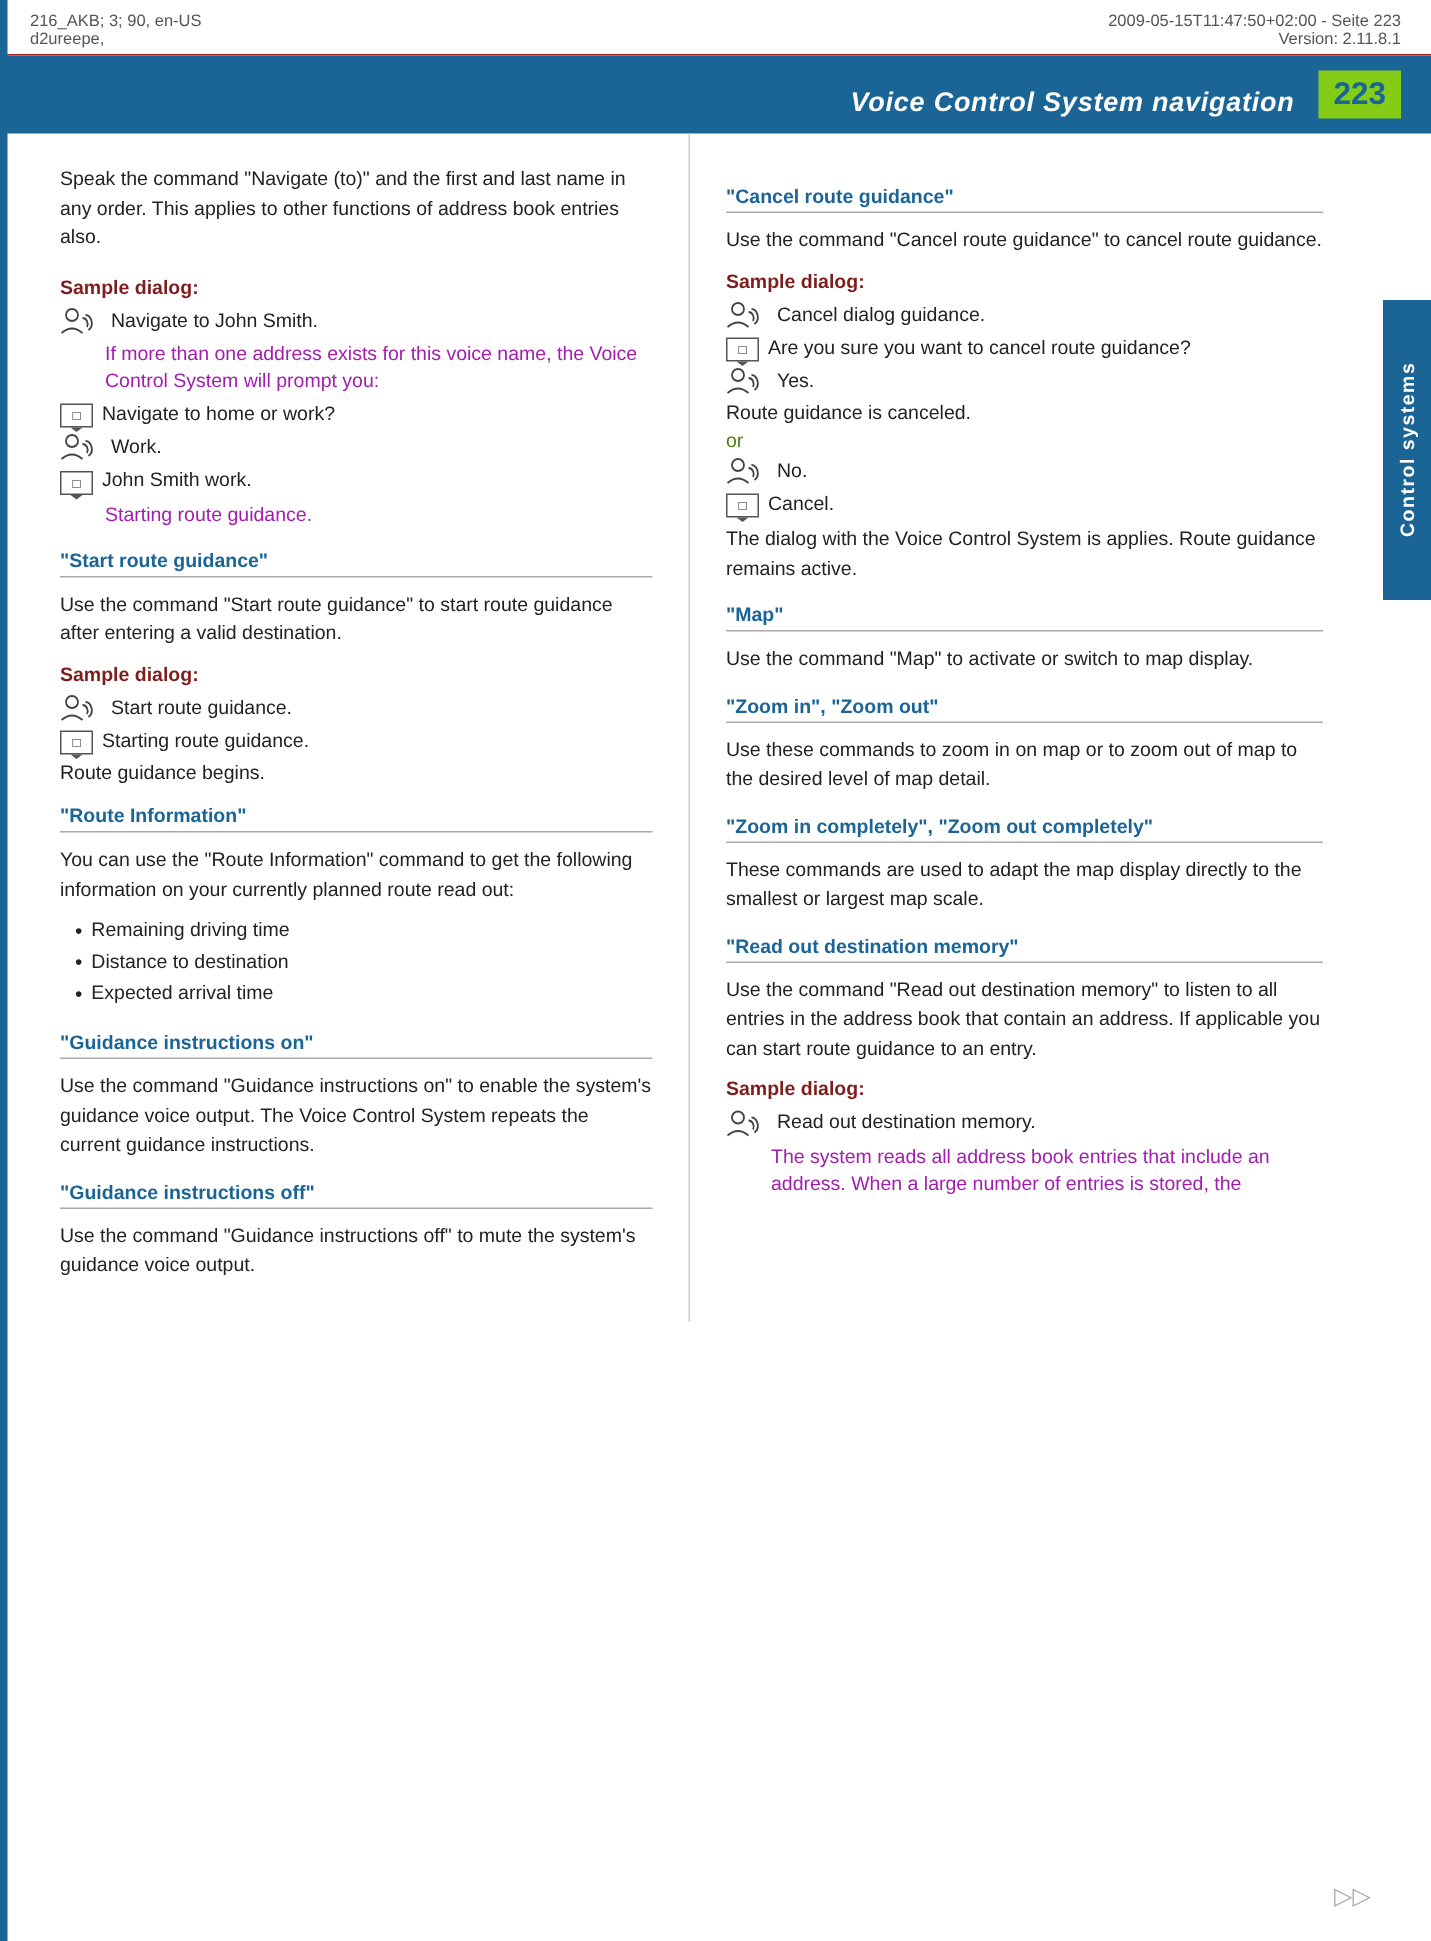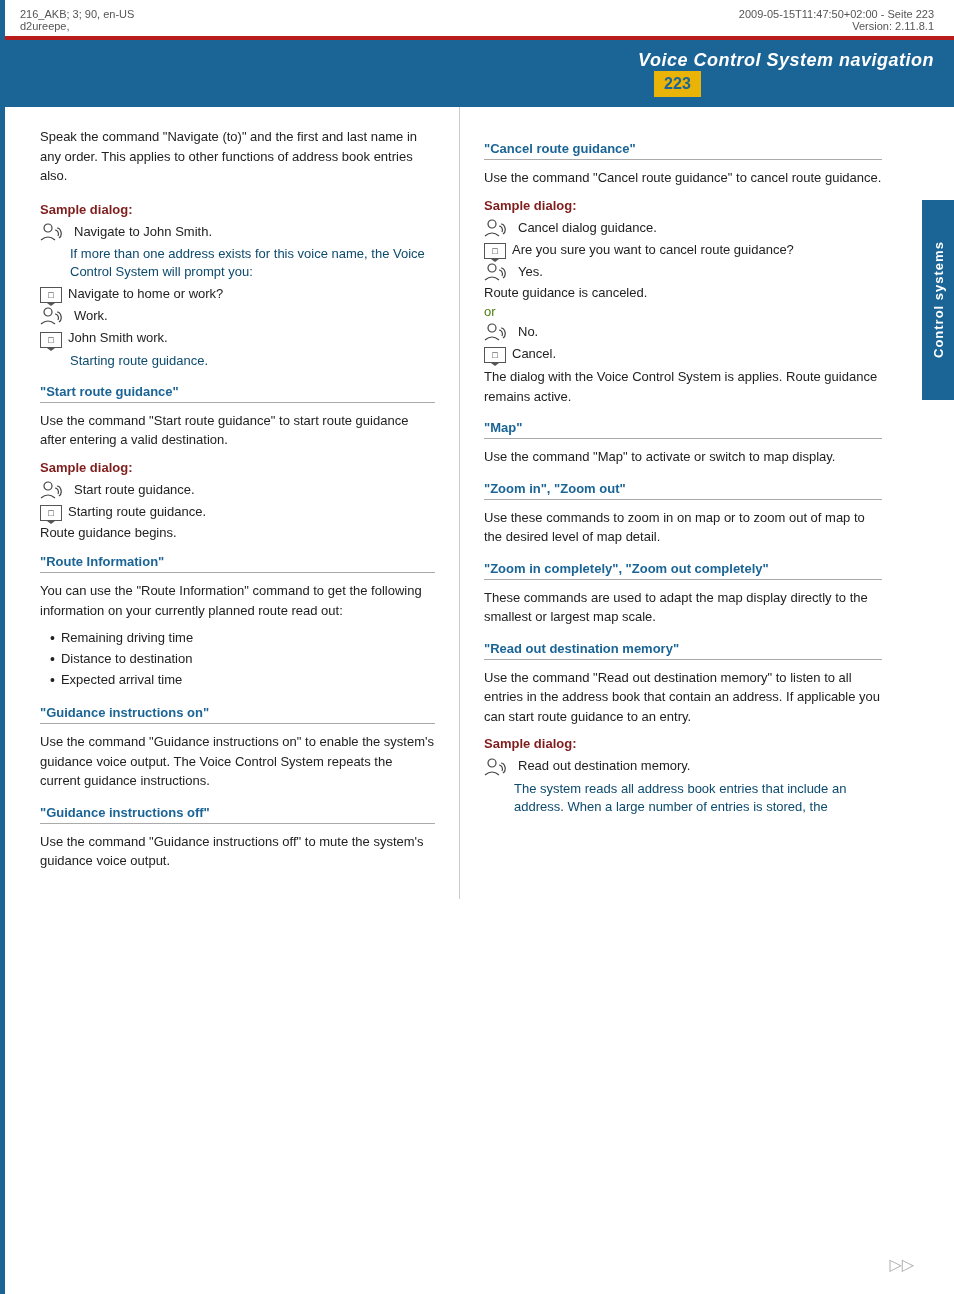--- a/index.html
+++ b/index.html
@@ -25,52 +25,51 @@
       background: #ffffff;
     }
 
     
     .header-meta {
       display: flex;
       justify-content: space-between;
       padding: 8px 20px 4px 20px;
       font-size: 11px;
       color: #555;
-      border-bottom: 4px solid #b91c1c;
+      border-bottom: 1px solid #b91c1c;
     }
 
     
     .title-bar {
       background: #1a6496;
       display: flex;
       align-items: center;
       justify-content: flex-end;
       padding: 10px 20px;
       margin-bottom: 0;
     }
 
     .title-bar-inner {
       display: flex;
-      align-items: flex-start;
+      align-items: flex-end;
       gap: 0;
-      flex-direction: column;
     }
 
     .title-text {
       color: #ffffff;
       font-size: 18px;
       font-weight: bold;
       font-style: italic;
       letter-spacing: 0.5px;
     }
 
     .page-number-box {
-      background: #eab308;
+      background: #84cc16;
       color: #1a6496;
-      font-size: 16px;
+      font-size: 21px;
       font-weight: bold;
       padding: 4px 10px;
       margin-left: 16px;
       min-width: 44px;
       text-align: center;
     }
 
     
     .side-tab {
       position: absolute;
@@ -157,21 +156,21 @@
       font-size: 13px;
       line-height: 1.4;
       color: #222;
       flex: 1;
     }
 
     .dialog-indent {
       padding-left: 30px;
       font-size: 13px;
       line-height: 1.4;
-      color: #0c4a6e;
+      color: #a21caf;
       margin-bottom: 4px;
     }
 
     
     .bullet-list {
       list-style: none;
       padding: 0;
       margin: 6px 0 10px 10px;
     }
 

